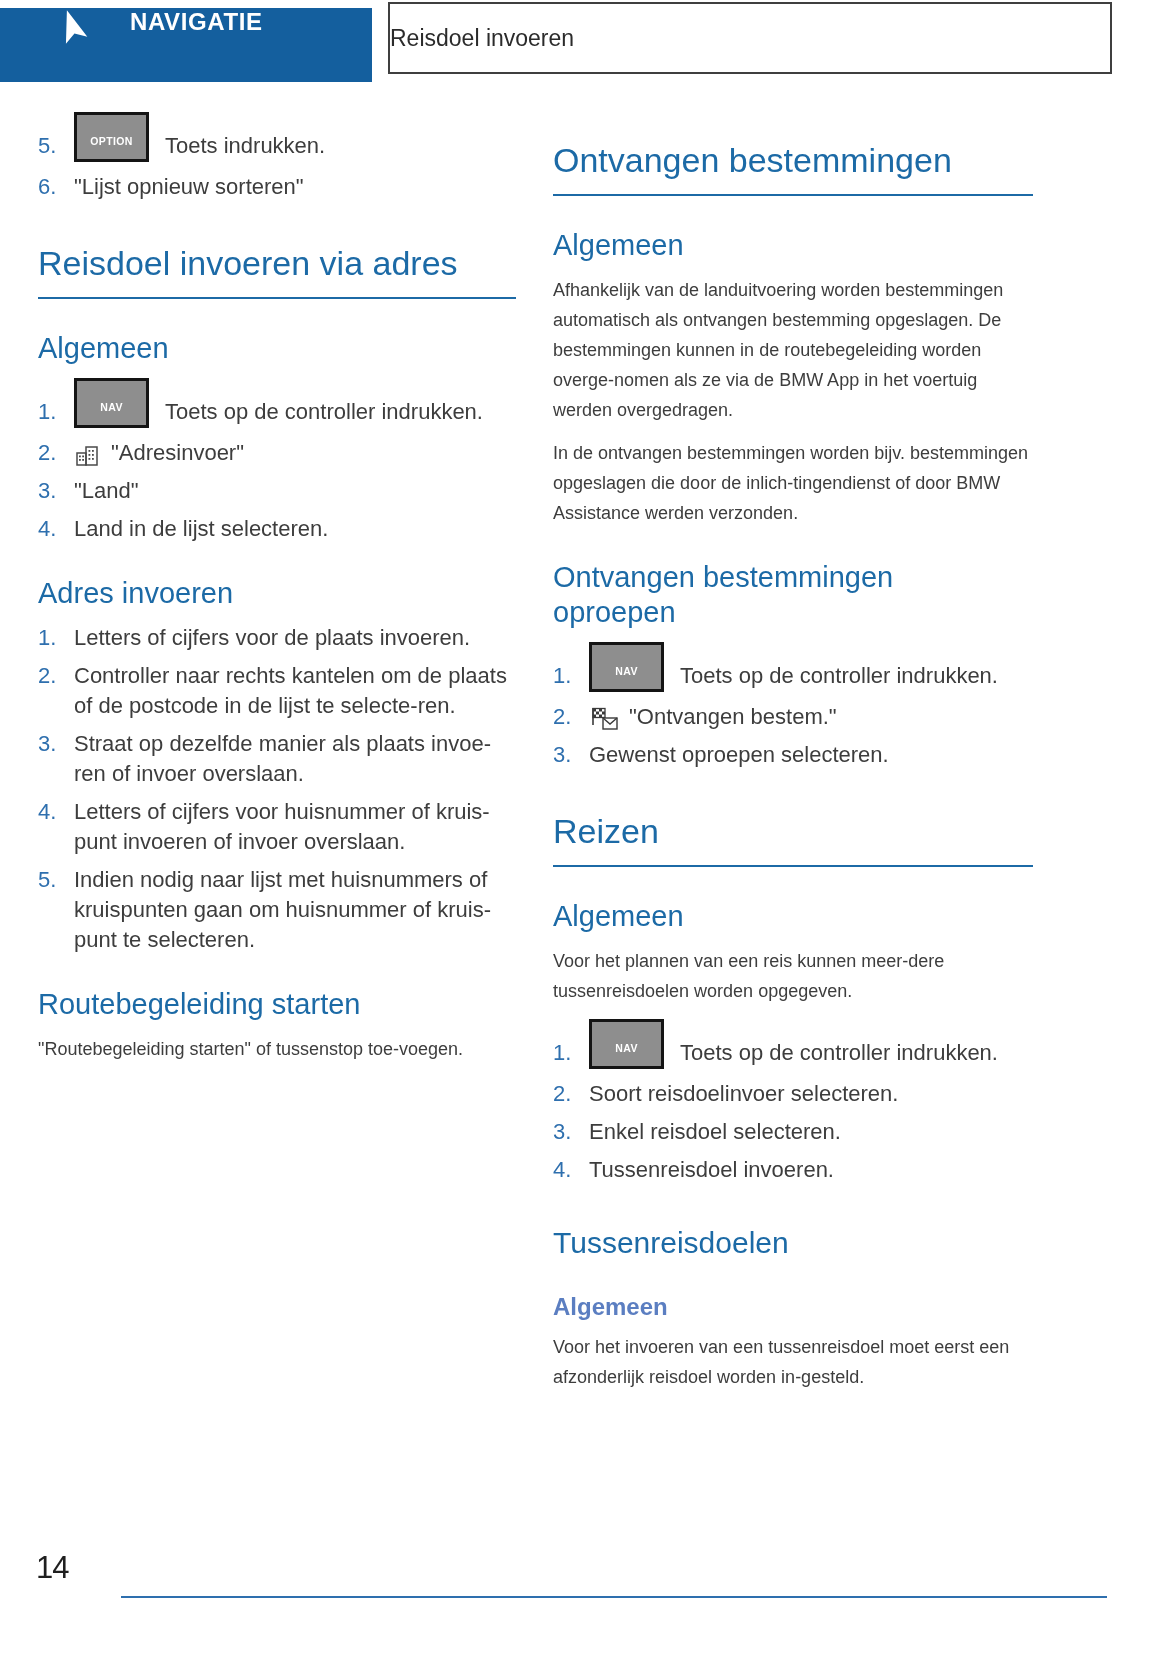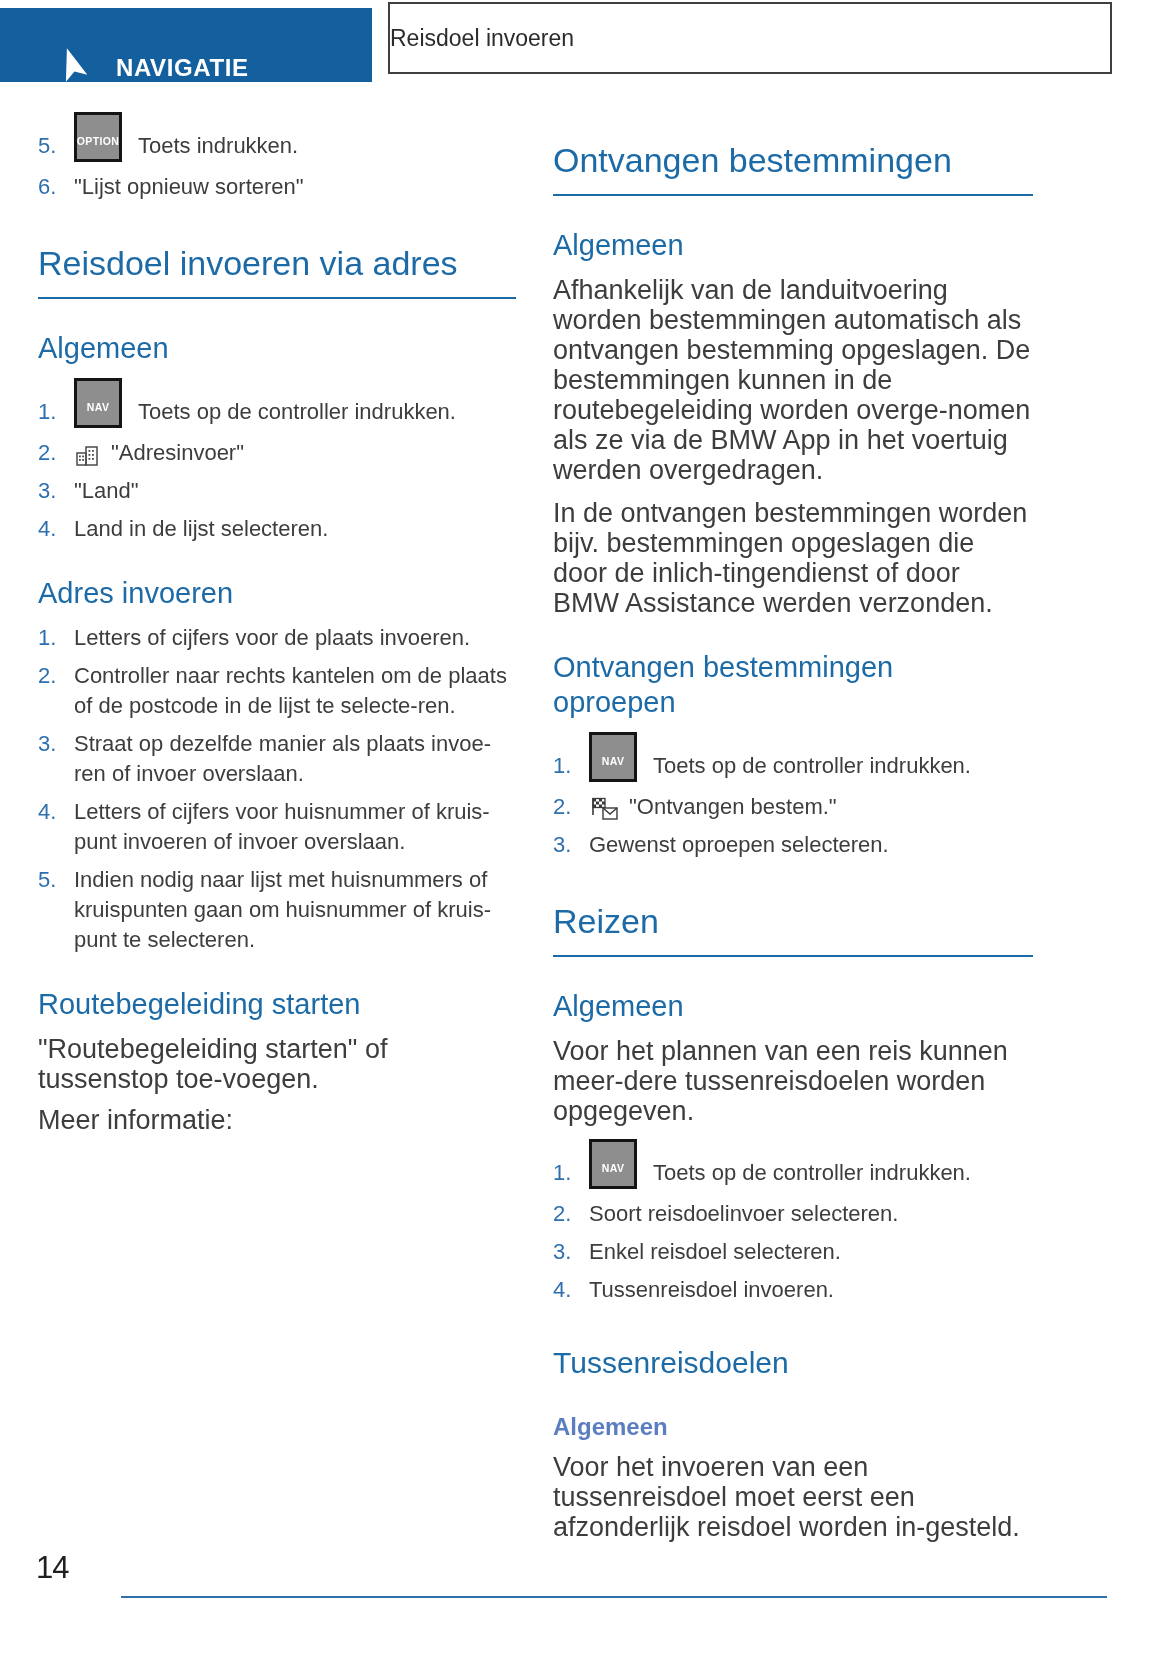--- a/index.html
+++ b/index.html
@@ -3,52 +3,52 @@
 <meta charset="utf-8">
 <style>
   html,body{margin:0;padding:0;}
   body{
     width:1165px;height:1653px;position:relative;background:#ffffff;
     font-family:"Liberation Sans",sans-serif;color:#3d3d3d;overflow:hidden;
   }
   
   .nav-banner{
     position:absolute;left:0;top:8px;width:372px;height:74px;background:#145f9e;
-    display:flex;align-items:flex-end;padding-left:54px;box-sizing:border-box;gap:26px;
+    display:flex;align-items:flex-start;padding-left:54px;box-sizing:border-box;gap:40px;
   }
   .nav-arrow{display:inline-flex;align-items:center;}
   .nav-label{color:#ffffff;font-size:24px;font-weight:700;letter-spacing:.6px;}
   .title-box{
     position:absolute;left:388px;top:2px;width:724px;height:72px;border:2px solid #3f3f3f;
     box-sizing:border-box;background:#fff;display:flex;align-items:center;
     font-size:23px;color:#2b2b2b;
   }
   
   .col{position:absolute;}
   .col-left{left:38px;top:112px;width:478px;}
   .col-right{left:553px;top:104px;width:480px;margin-top:37px;}
   
   .h1{font-weight:400;color:#1c6aa6;font-size:34px;line-height:1.16;margin:0 0 8px 0;
       padding-bottom:14px;border-bottom:2px solid #1c6aa6;white-space:nowrap;}
   .h1.mt{margin-top:42px;}
   .h2{font-weight:400;color:#1c6aa6;font-size:29px;line-height:1.2;margin:32px 0 12px 0;}
   .h2.pre{white-space:pre-line;}
   .h3{font-weight:400;color:#1c6aa6;font-size:30px;line-height:1.2;margin:40px 0 4px 0;}
   .h4{font-weight:700;color:#5b7ec1;font-size:24px;line-height:1.2;margin:32px 0 10px 0;}
-  .p{font-size:27px;line-height:30px;margin:0 0 13px 0;}
+  .p{font-size:18px;line-height:30px;margin:0 0 13px 0;}
   .p.tight{margin-bottom:11px;}
   
   .olist{list-style:none;margin:0 0 4px 0;padding:0;}
   .oitem{display:flex;margin-bottom:8px;font-size:22px;line-height:30px;}
   .onum{flex:none;width:36px;color:#2e6fae;}
   .otext{flex:1;}
   .with-btn{align-items:flex-end;margin-bottom:10px;}
   .with-btn .onum,.with-btn .otext{padding-bottom:1px;}
   .keybtn{
-    flex:none;width:48px;height:50px;background:#8e8e8e;border:3px solid #141414;
+    flex:none;width:75px;height:50px;background:#8e8e8e;border:3px solid #141414;
     box-sizing:border-box;display:flex;justify-content:center;padding-top:11px;margin-right:16px;text-align:right;
   }
   .keybtn-label{color:#ffffff;font-size:10.5px;font-weight:700;letter-spacing:.4px;}
   .inline-icon{flex:none;display:inline-flex;align-items:center;margin-right:10px;position:relative;top:2px;}
   .ref-link{color:#5577a8;}
   
   .page-num{position:absolute;left:36px;top:1550px;font-size:31px;font-weight:500;color:#1f1f1f;letter-spacing:-1px;}
   .footer-rule{position:absolute;left:121px;top:1596px;width:986px;height:0;border-top:2px solid #2e6fae;}
 </style>
 </head>
@@ -147,21 +147,20 @@
       <span class="otext">Letters of cijfers voor huisnummer of kruis-punt invoeren of invoer overslaan.</span>
     </li>
     <li class="oitem">
       <span class="onum">5.</span>
       <span class="otext">Indien nodig naar lijst met huisnummers of kruispunten gaan om huisnummer of kruis-punt te selecteren.</span>
     </li>
   </ol>
 
   <h2 class="h2">Routebegeleiding starten</h2>
   <p class="p tight">"Routebegeleiding starten" of tussenstop toe-voegen.</p>
-  <p class="p tight">Meer informatie:</p>
 </div>
 
 <div class="col col-right">
 
   <h1 class="h1">Ontvangen bestemmingen</h1>
 
   <h2 class="h2">Algemeen</h2>
   <p class="p">Afhankelijk van de landuitvoering worden bestemmingen automatisch als ontvangen bestemming opgeslagen. De bestemmingen kunnen in de routebegeleiding worden overge-nomen als ze via de BMW App in het voertuig werden overgedragen.</p>
   <p class="p">In de ontvangen bestemmingen worden bijv. bestemmingen opgeslagen die door de inlich-tingendienst of door BMW Assistance werden verzonden.</p>
 

